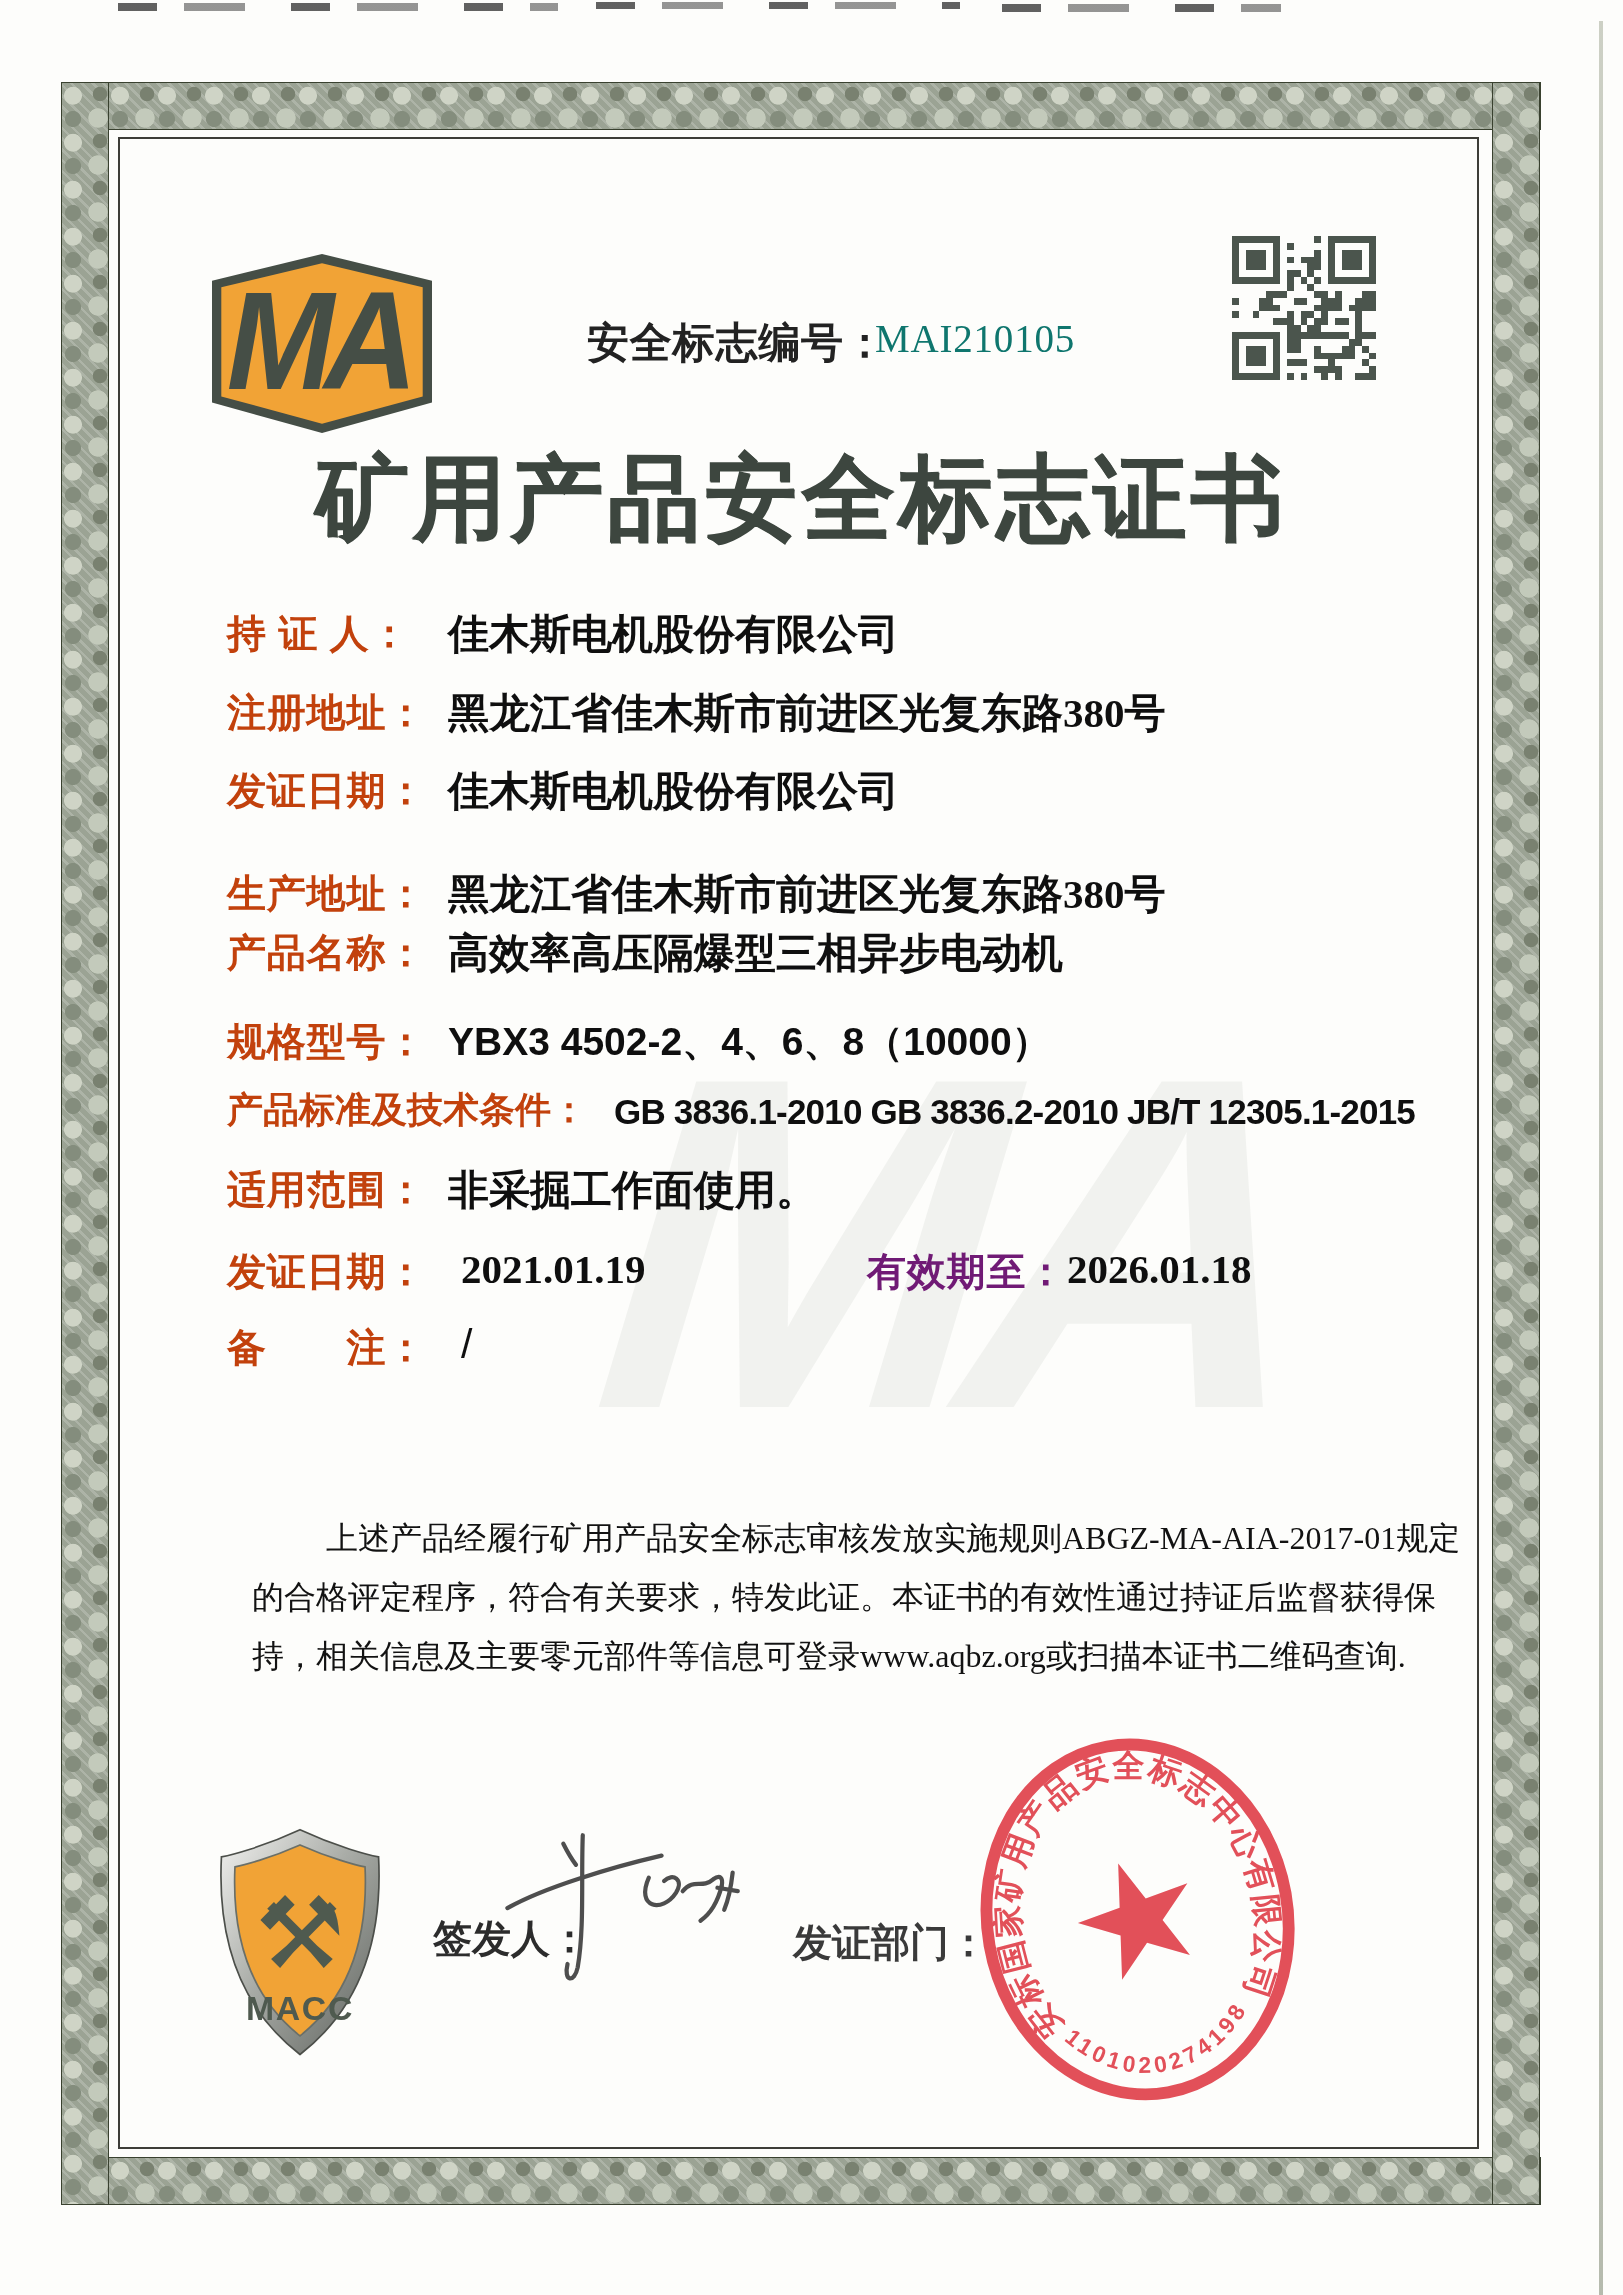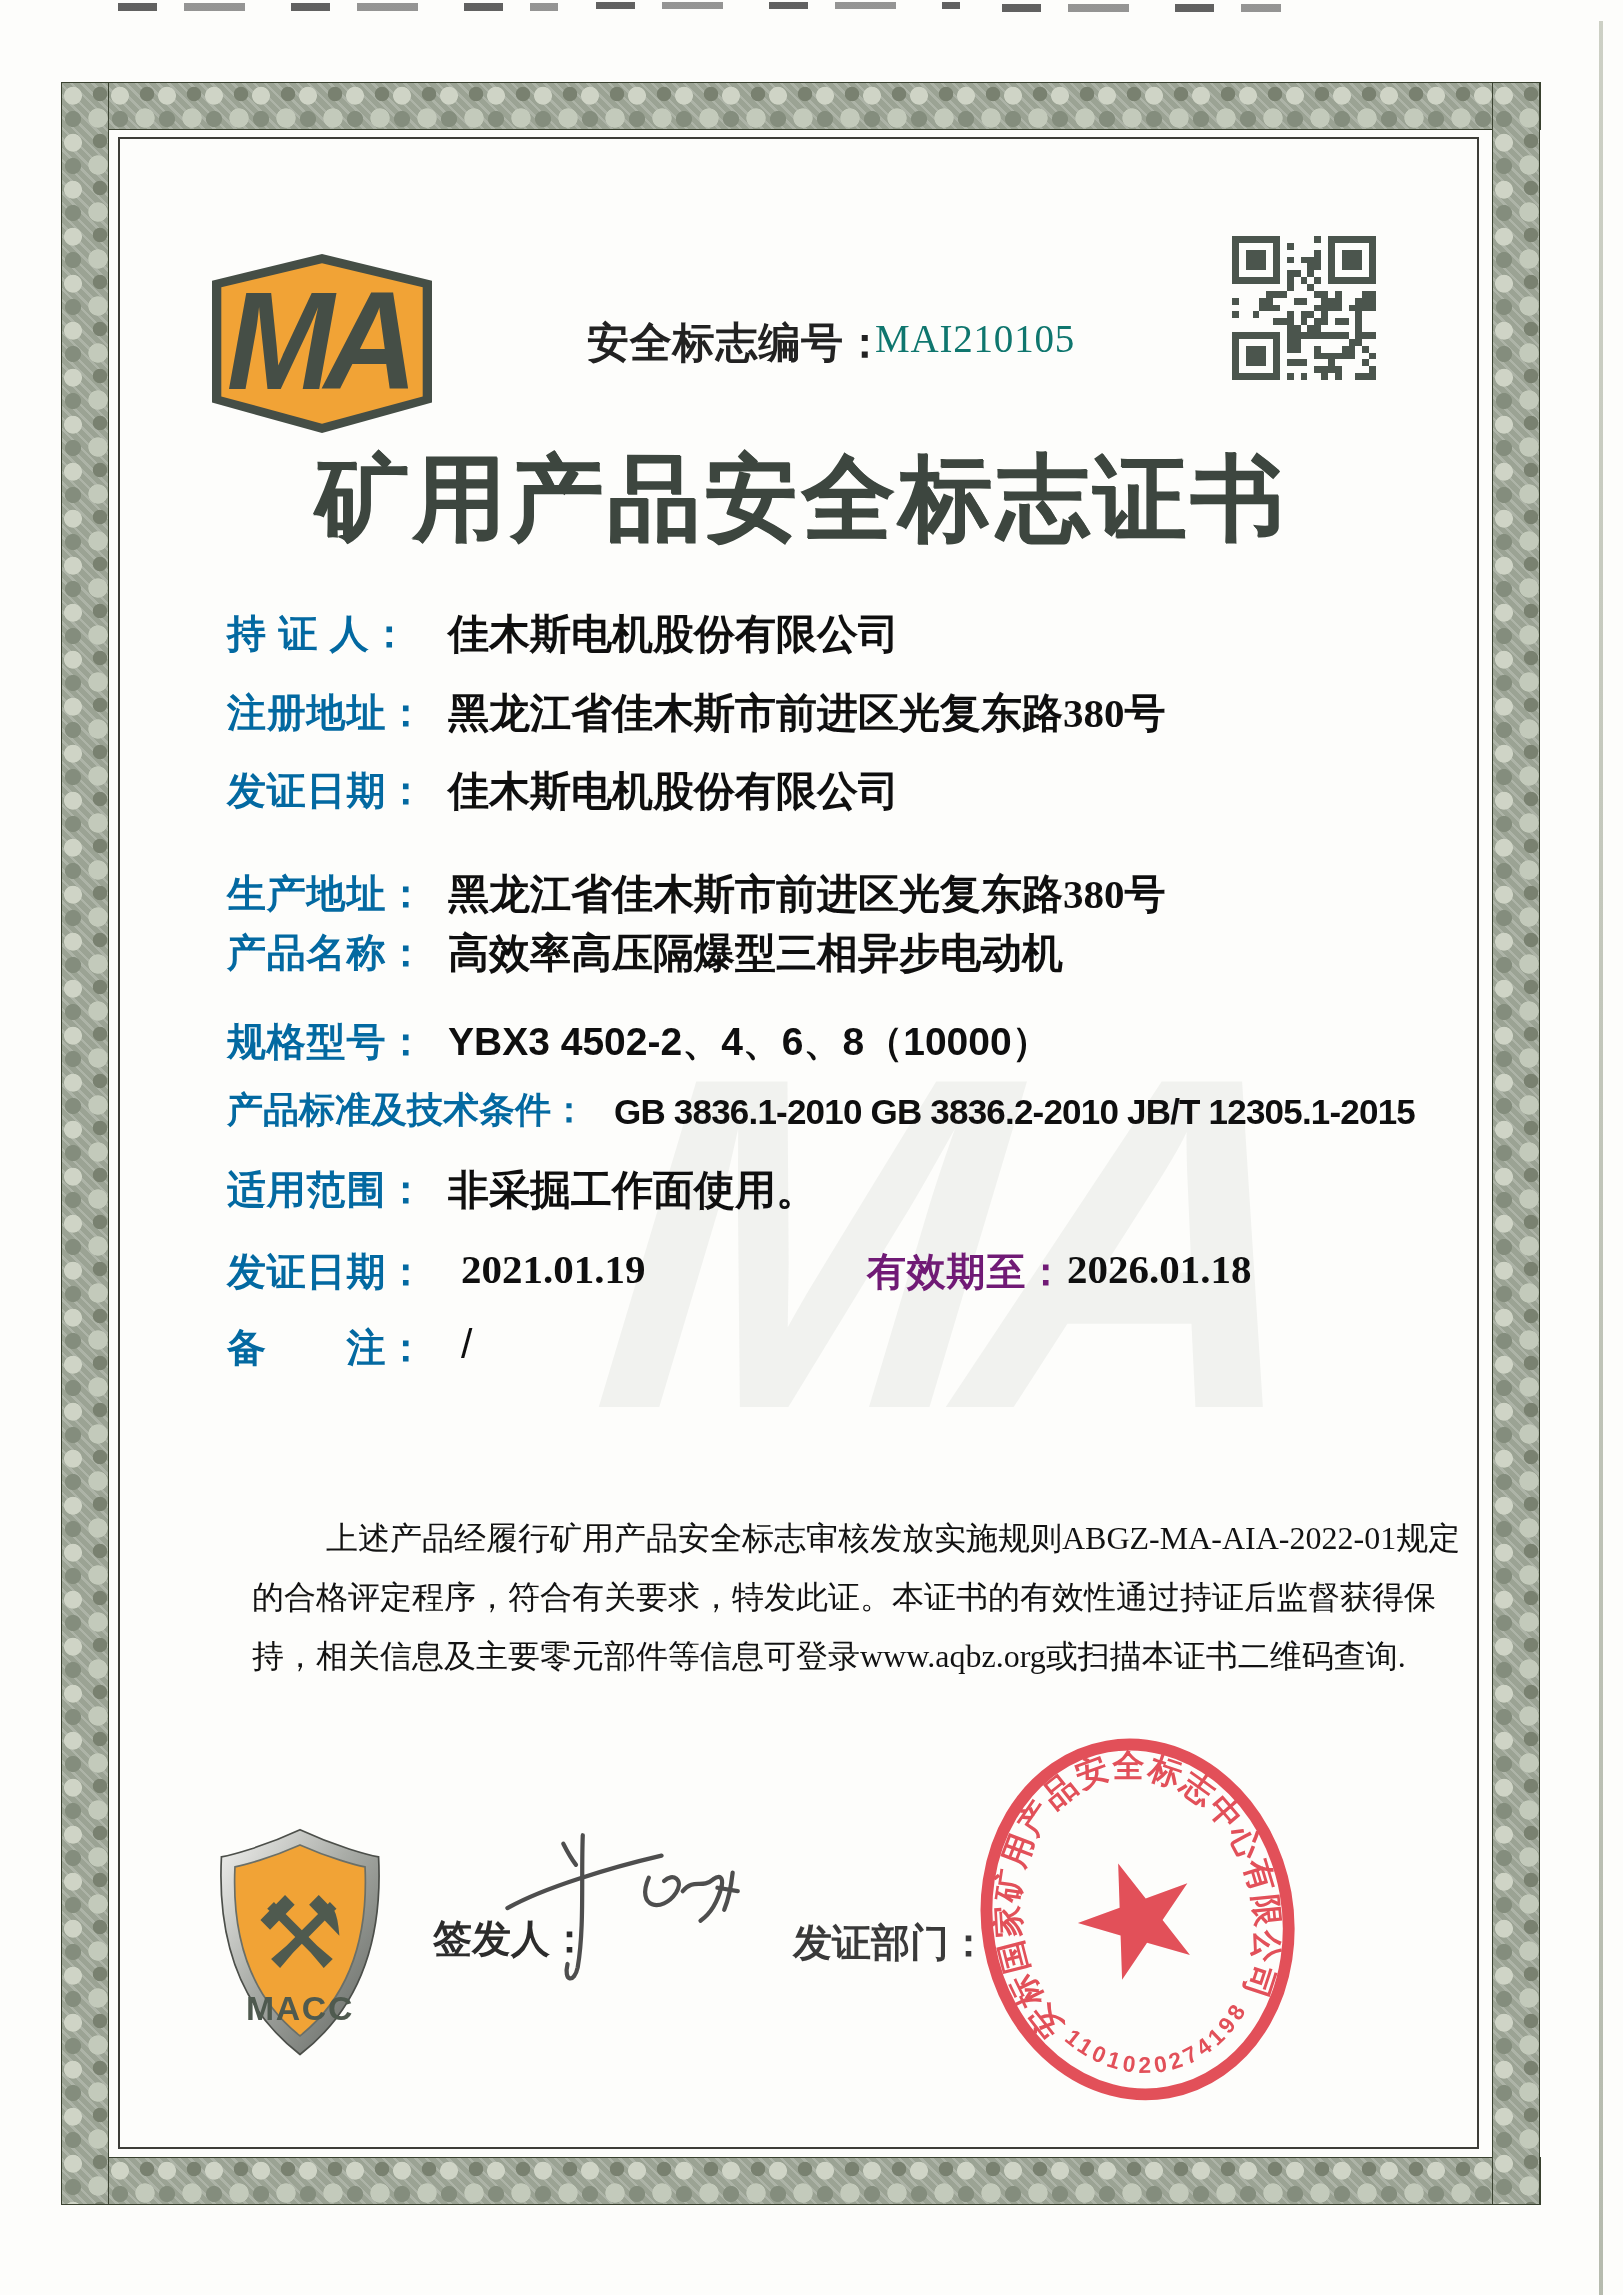--- a/index.html
+++ b/index.html
@@ -41,21 +41,21 @@
   .ma-badge-text{font-size:129px;font-weight:900;font-style:italic;letter-spacing:-10px;
     color:#454e46;transform:scaleY(1.08) translate(-5px,-3.4px);font-family:"Liberation Sans",sans-serif;}
   .mark-label{position:absolute;left:587px;top:315px;font-size:42px;font-weight:700;letter-spacing:0.8px;color:#222;}
   .mark-number{position:absolute;left:875px;top:316px;font-size:39px;font-family:"Liberation Serif","DejaVu Serif",serif;letter-spacing:0.8px;color:#0f766e;}
   .qr{position:absolute;left:1232px;top:236px;width:144px;height:144px;}
   
   .cert-title{position:absolute;left:0;top:436px;width:1603px;text-align:center;
     font-size:93px;font-weight:900;letter-spacing:4.2px;color:#3d463f;
     font-family:"Liberation Serif","DejaVu Serif",serif;text-shadow:0.8px 0.8px 0 #3d463f;}
   
-  .flabel{position:absolute;left:227px;font-size:39px;font-weight:700;letter-spacing:0.8px;color:#0369a1;white-space:nowrap;}
+  .flabel{position:absolute;left:227px;font-size:39px;font-weight:700;letter-spacing:0.8px;color:#c2410c;white-space:nowrap;}
   .fvalue{position:absolute;left:448px;font-size:41px;font-weight:600;color:#0f0f0f;white-space:nowrap;
     font-family:"Liberation Serif","DejaVu Serif",serif;}
   .r0{top:607px;}  .r1{top:686px;}  .r2{top:764px;}  .r3{top:843px;margin-top:24px;}
   .r4{top:926px;} .r5{top:1015px;} .r6{top:1086px;} .r7{top:1163px;}
   .r8{top:1245px;} .r9{top:1321px;}
   .v5{font-family:"Liberation Sans",sans-serif;font-weight:700;font-size:39px;}
   .l6{font-size:36px;letter-spacing:0;}
   .v6{left:614px;top:1092px;font-family:"Liberation Sans",sans-serif;font-weight:700;font-size:35px;letter-spacing:-0.8px;}
   .v8{left:461px;}
   .v9{left:461px;font-family:"Liberation Sans",sans-serif;font-weight:400;}
@@ -342,21 +342,21 @@
   <div class="fvalue v6">GB 3836.1-2010  GB 3836.2-2010 JB/T 12305.1-2015</div>
   <div class="flabel r7">适用范围：</div>
   <div class="fvalue r7">非采掘工作面使用。</div>
   <div class="flabel r8">发证日期：</div>
   <div class="fvalue r8 v8">2021.01.19</div>
   <div class="valid-label">有效期至：</div>
   <div class="valid-value">2026.01.18</div>
   <div class="flabel r9">备　　注：</div>
   <div class="fvalue r9 v9">/</div>
 
-  <div class="para-line pl0">上述产品经履行矿用产品安全标志审核发放实施规则ABGZ-MA-AIA-2022-01规定</div>
+  <div class="para-line pl0">上述产品经履行矿用产品安全标志审核发放实施规则ABGZ-MA-AIA-2017-01规定</div>
   <div class="para-line pl2">持，相关信息及主要零元部件等信息可登录www.aqbz.org或扫描本证书二维码查询.</div>
   <div class="para-line pl1">的合格评定程序，符合有关要求，特发此证。本证书的有效性通过持证后监督获得保</div>
 
   <div class="macc-shield">
     <svg width="198" height="245" viewBox="0 0 234 290">
       <defs>
         <linearGradient id="rim" x1="0" y1="0" x2="1" y2="1">
           <stop offset="0" stop-color="#f2f2f0"></stop>
             <stop offset="0.45" stop-color="#a9aca7"></stop>
             <stop offset="1" stop-color="#5d615c"></stop>

